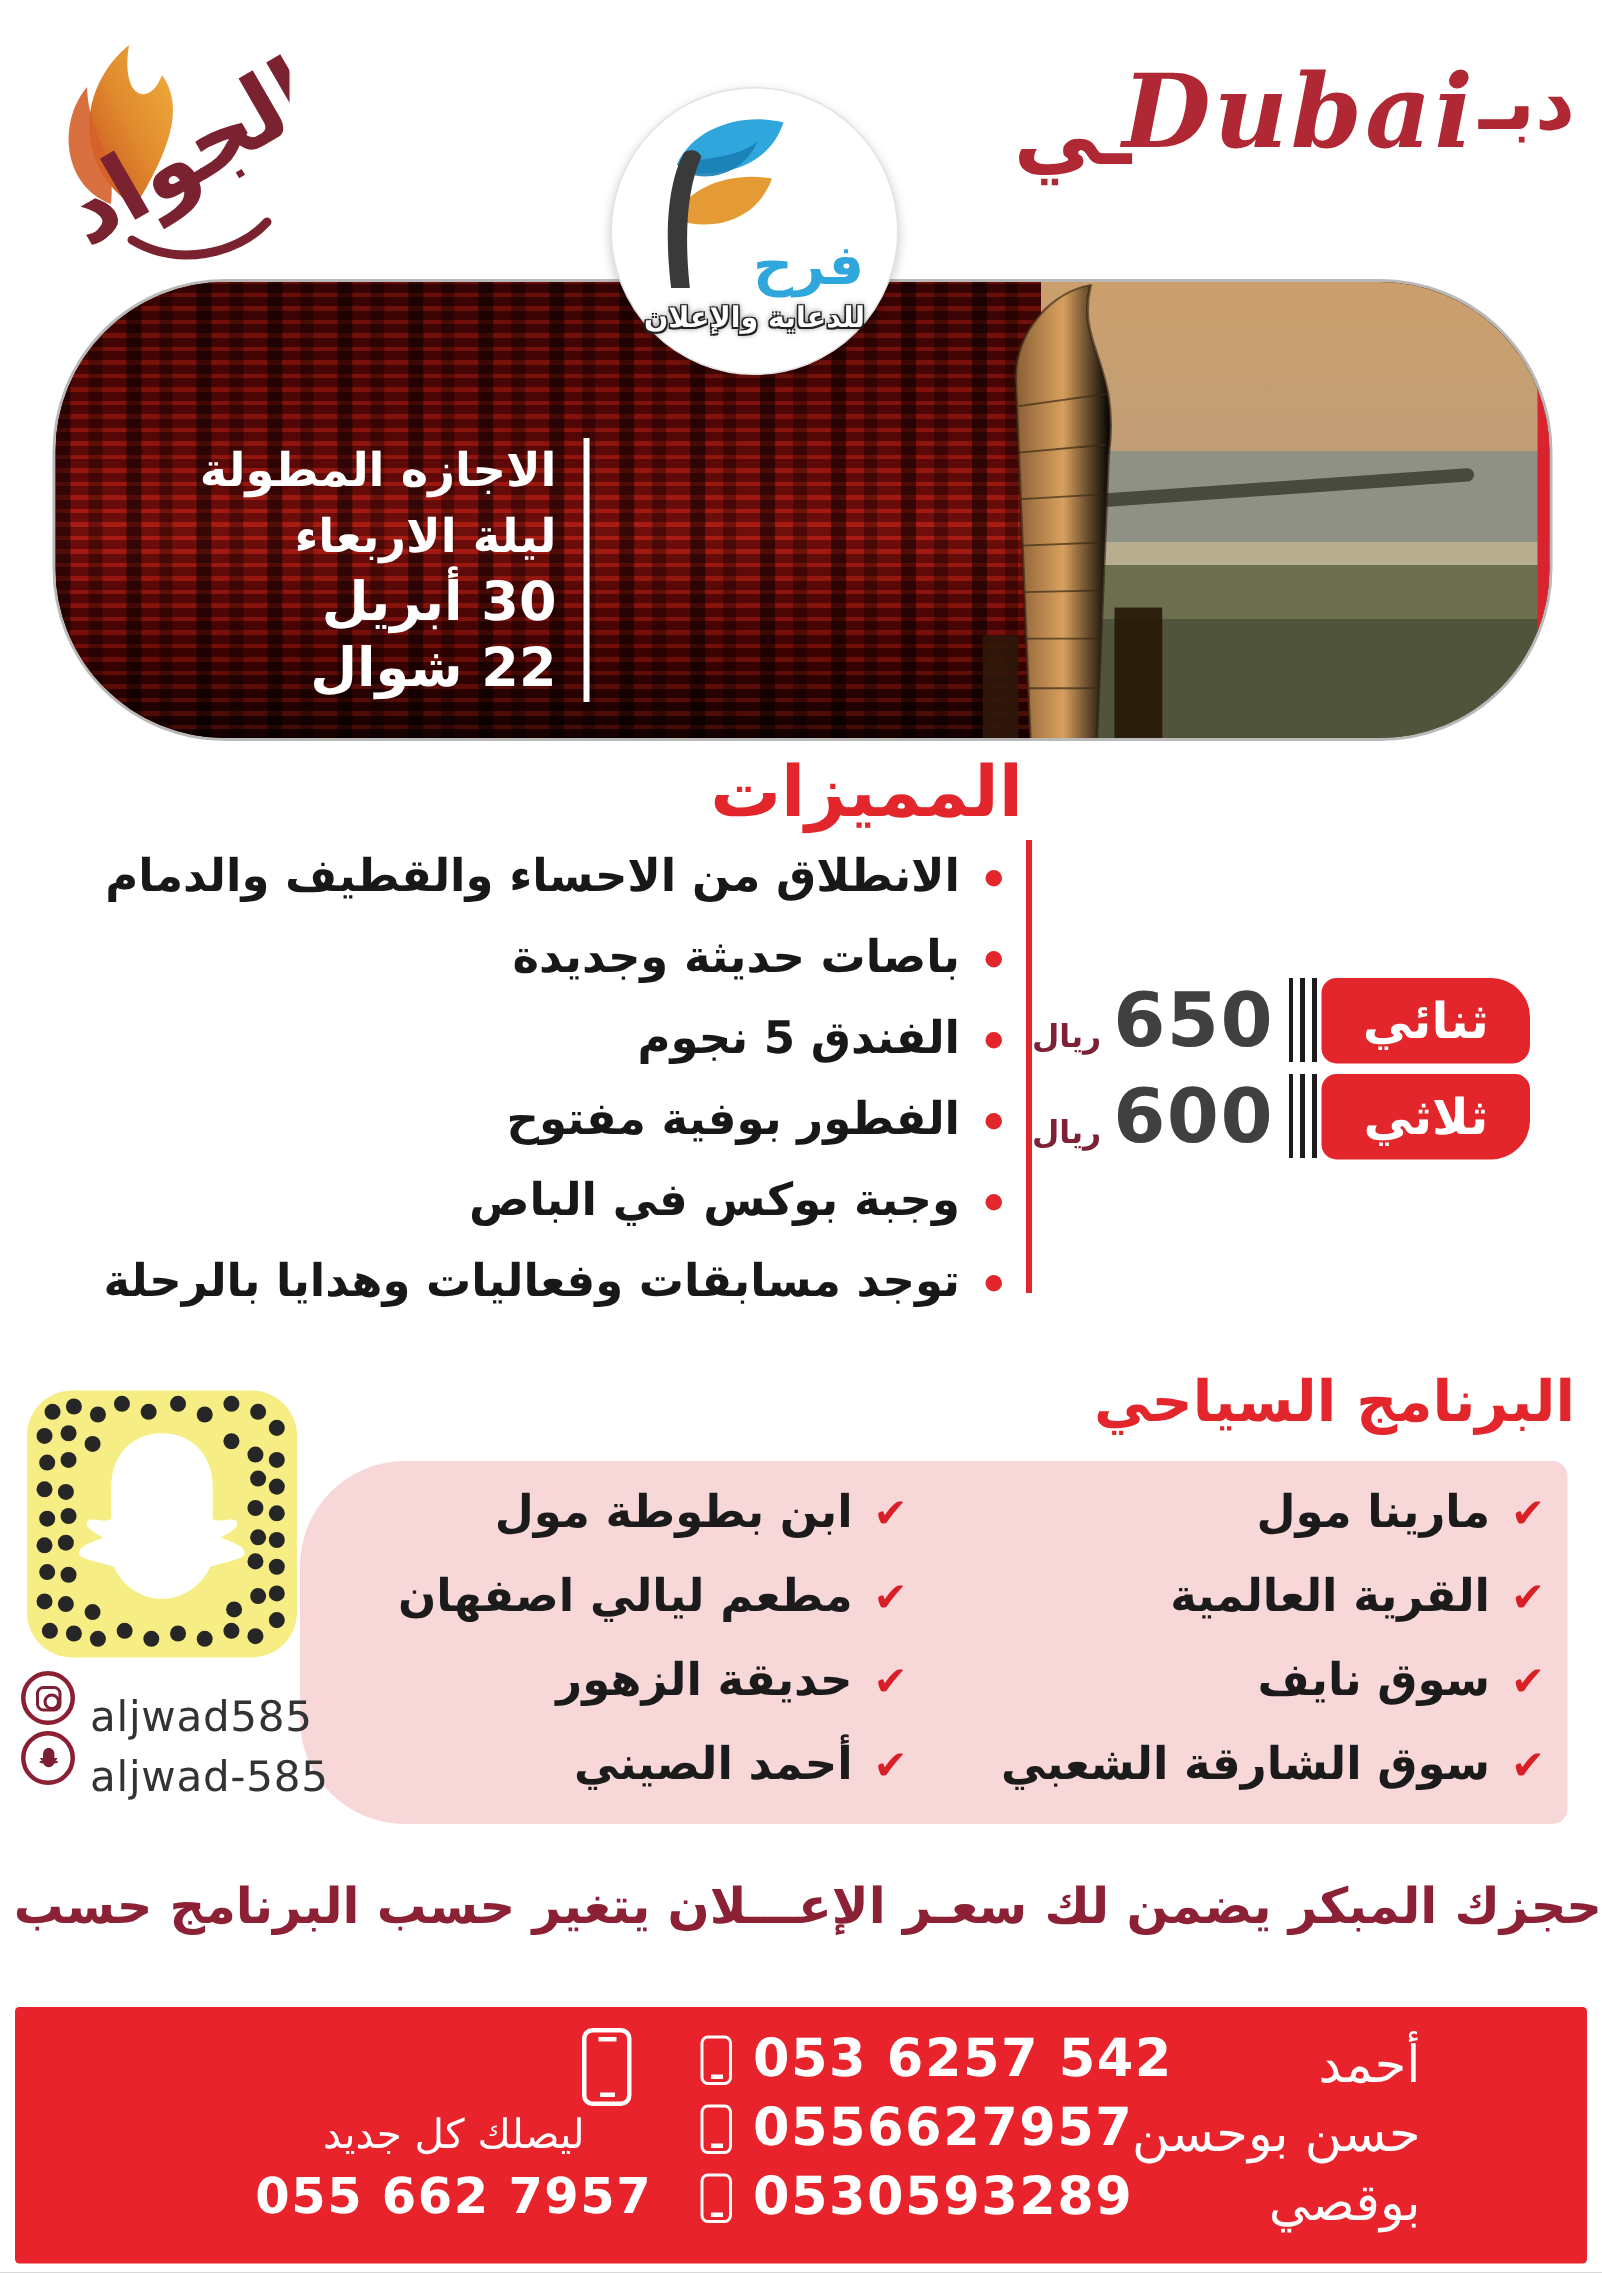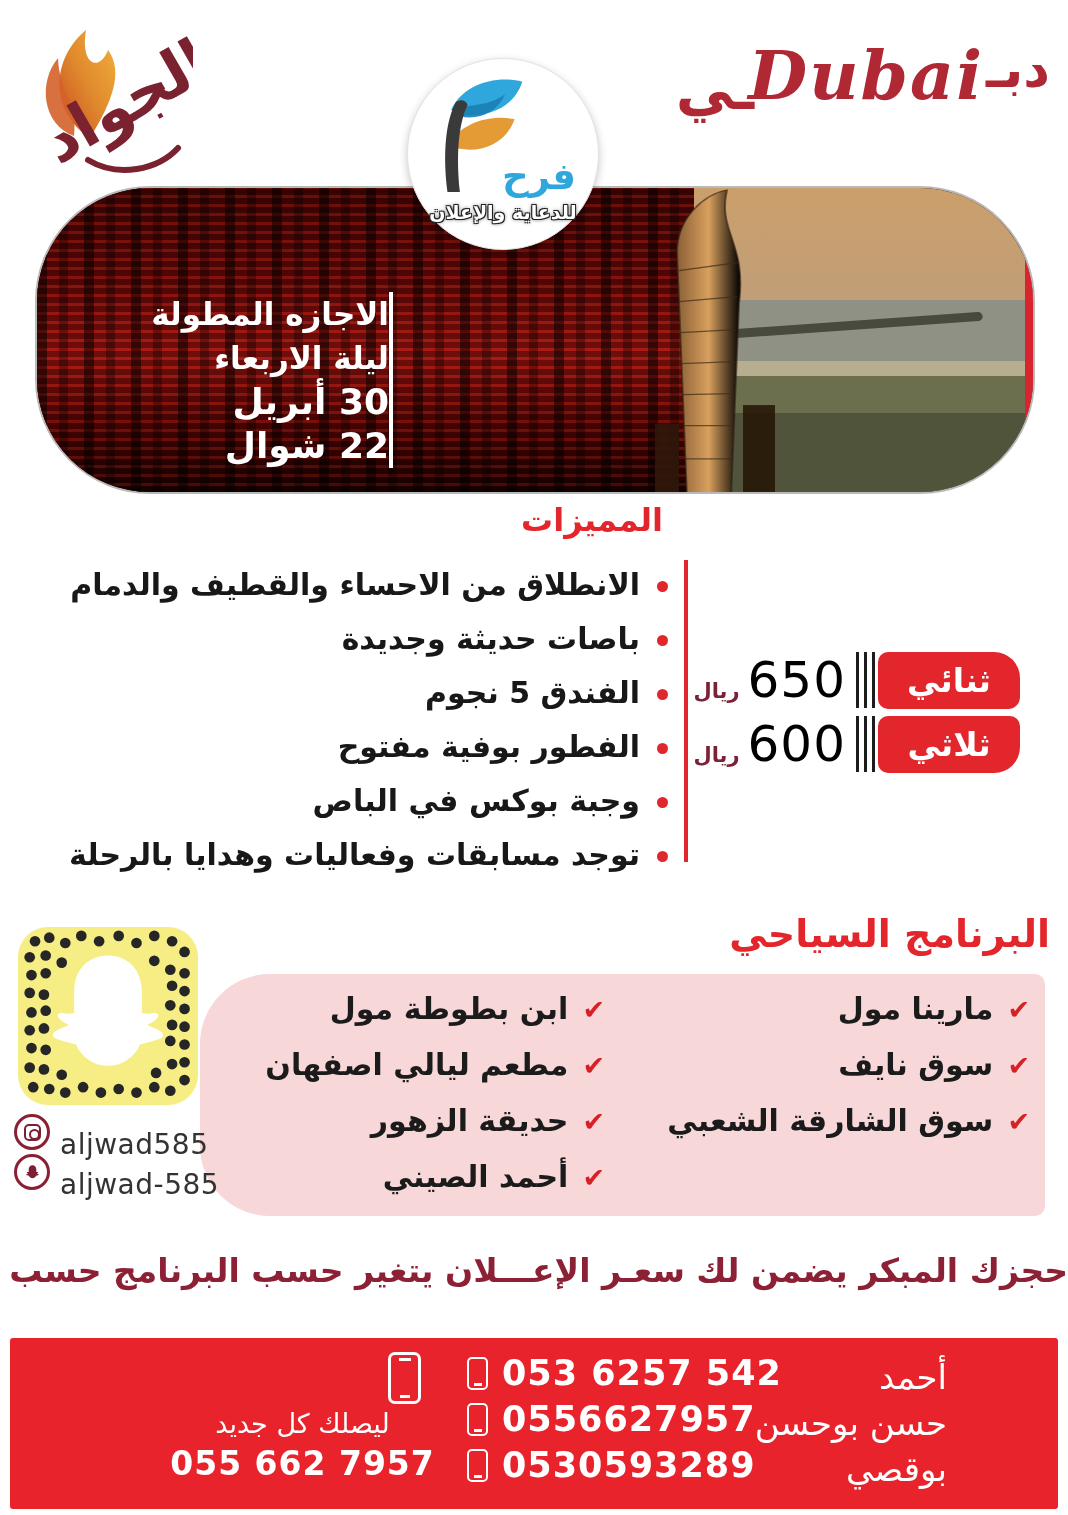--- a/index.html
+++ b/index.html
@@ -30,42 +30,42 @@
         linear-gradient(180deg, #cb9f6b 0%, #c09e79 40%, #a39577 60%, #8d8a70 100%); }
   .hero-sky::after { content:""; position:absolute; left:18%; top:44%; width:70%; height:9px; background:#3c3c33;
         border-radius:5px; transform:rotate(-4deg); opacity:.85; }
   .hero-red { position:absolute; left:0; top:0; width:66%; height:100%;
       background:
         repeating-linear-gradient(90deg, rgba(0,0,0,.50) 0 10px, rgba(0,0,0,0) 10px 22px, rgba(0,0,0,.32) 22px 31px, rgba(0,0,0,0) 31px 47px),
         repeating-linear-gradient(0deg, rgba(0,0,0,.28) 0 6px, rgba(255,70,35,.16) 6px 9px),
         linear-gradient(180deg, #4a0404 0%, #6e0808 30%, #9b1410 55%, #560303 80%, #1d0000 100%); }
   .hero-tower { position:absolute; left:62%; top:0; height:102%; width:120px; }
   .hero-accent { position:absolute; right:0; top:54px; width:8px; height:230px; background:#d92430; }
-  .hero-text { position:absolute; left:118px; top:104px; width:238px; padding-right:0;
+  .hero-text { position:absolute; left:118px; top:104px; width:238px; padding-right:18px;
         border-right:4px solid #ffffff; direction:rtl; text-align:right; color:#fff; font-weight:bold; }
   .hero-text .ln { font-size:31px; line-height:44px; white-space:nowrap; }
   .hero-text .ln.big { font-size:36px; }
 
   
   .features-title { position:absolute; left:502px; top:501px; width:180px; text-align:center;
-        color:#e2262b; font-size:32px; font-weight:bold; direction:rtl; }
+        color:#e2262b; font-size:47px; font-weight:bold; direction:rtl; }
   .features-line { position:absolute; left:684px; top:560px; width:4px; height:302px; background:#e2262b; }
   .features { position:absolute; right:400px; top:564px; width:600px; direction:rtl; list-style:none; }
   .features li { color:#181818; font-weight:bold; font-size:30px; line-height:42px; margin-bottom:12px; white-space:nowrap; }
   .features li::before { content:""; display:inline-block; width:11px; height:11px; border-radius:50%;
         background:#e2262b; margin-left:17px; vertical-align:middle; }
 
   
   .trip-title { position:absolute; left:806px; top:584px; width:214px; text-align:center; color:#e2262b;
         font-size:40px; font-weight:bold; direction:rtl; white-space:nowrap; }
   .tier { position:absolute; left:688px; width:332px; height:60px; display:flex; align-items:center;
         justify-content:flex-end; direction:ltr; }
   .tier.t1 { top:650px; } .tier.t2 { top:714px; }
   .tier .cur { color:#7c2136; font-size:21px; font-weight:bold; margin:22px 8px 0 0; }
-  .tier .price { color:#000000; font-size:50px; font-weight:normal; letter-spacing:1px; }
+  .tier .price { color:#404040; font-size:50px; font-weight:bold; letter-spacing:1px; }
   .tier .stripes { width:19px; height:56px; margin:0 3px 0 10px;
         background:repeating-linear-gradient(90deg,#1c1c1c 0 3px, rgba(0,0,0,0) 3px 8px); }
   .tier .pill { width:142px; height:57px; background:#e2262b; color:#fff; display:flex; align-items:center;
         justify-content:center; font-size:33px; font-weight:bold; direction:rtl; }
   .tier.t1 .pill { border-radius:10px 26px 12px 10px; }
   .tier.t2 .pill { border-radius:10px 10px 26px 10px; }
 
   
   .program-title { position:absolute; right:18px; top:912px; color:#e2262b; font-size:38px; font-weight:bold;
         direction:rtl; white-space:nowrap; }
@@ -207,20 +207,21 @@
     <span class="cur">ريال</span>
     <span class="price">600</span>
     <span class="stripes"></span>
     <span class="pill">ثلاثي</span>
   </div>
 
   <div class="program-title">البرنامج السياحي</div>
   <div class="program-box"></div>
   <ul class="prog-col col-right">
     <li>مارينا مول</li>
+    <li>القرية العالمية</li>
     <li>سوق نايف</li>
     <li>سوق الشارقة الشعبي</li>
   </ul>
   <ul class="prog-col col-left">
     <li>ابن بطوطة مول</li>
     <li>مطعم ليالي اصفهان</li>
     <li>حديقة الزهور</li>
     <li>أحمد الصيني</li>
   </ul>
 

